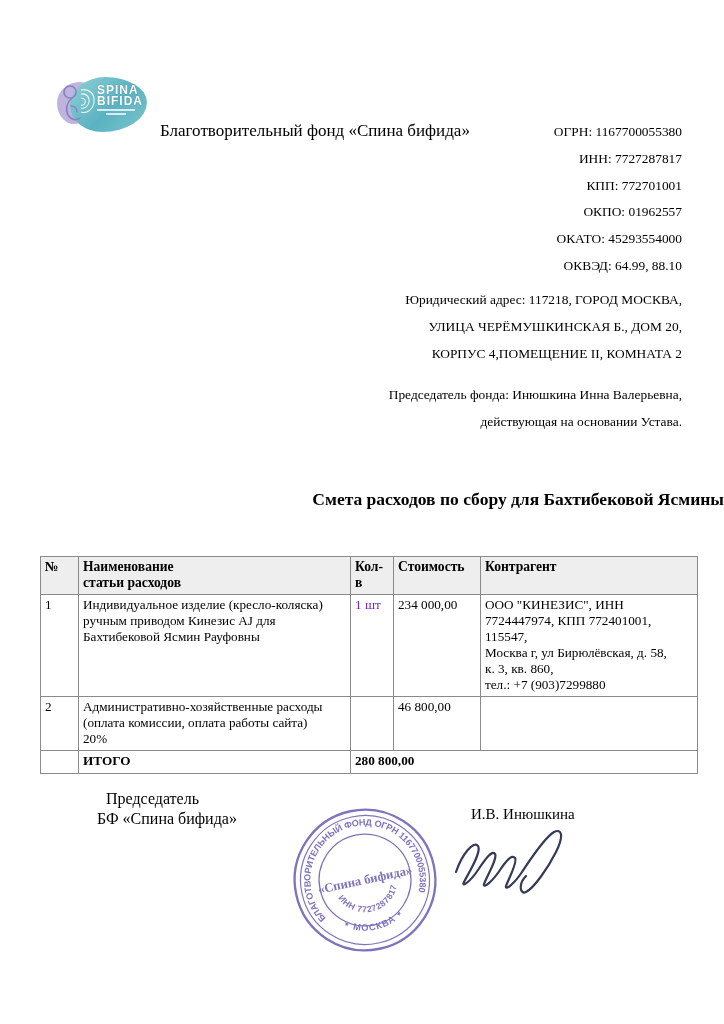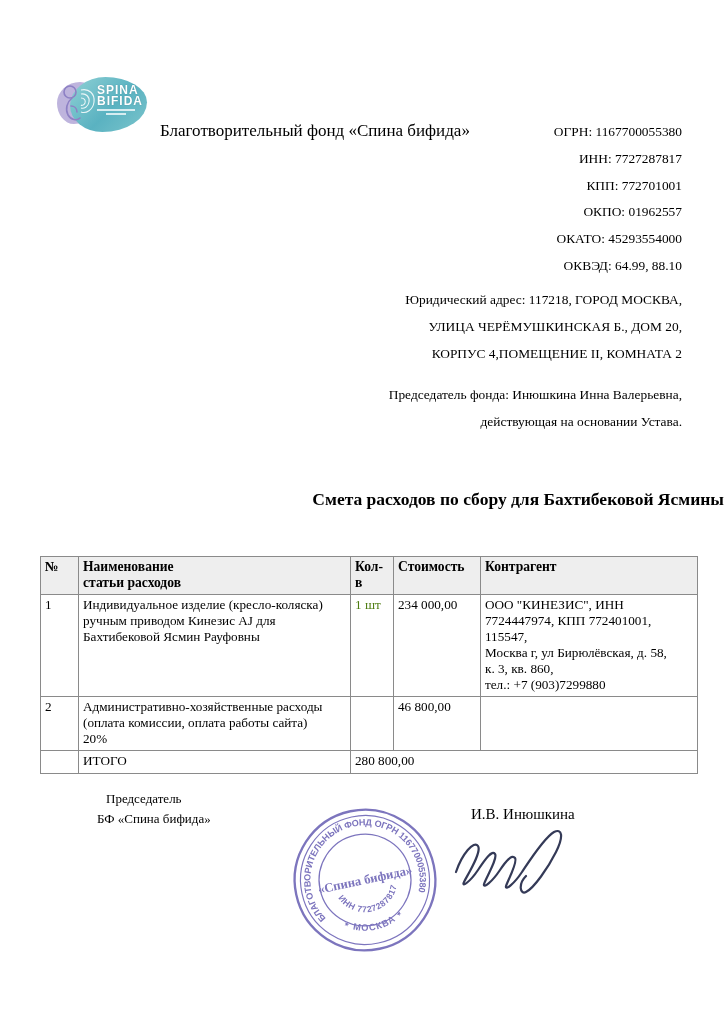--- a/index.html
+++ b/index.html
@@ -39,27 +39,27 @@
     border:1px solid #8a8a8a; vertical-align:top; text-align:left;
     padding:2px 4px 3px 4px; line-height:16px; overflow:hidden;
   }
   .sheet-table th { background:#eeeeee; font-weight:bold; font-size:13.6px; white-space:pre-line; }
   .col-num  { width:38px; }
   .col-name { width:272px; }
   .col-qty  { width:43px; }
   .col-cost { width:87px; }
   .col-ctr  { width:217px; }
   .cell-multiline { white-space:pre-line; }
-  .qty-muted { color:#4d7c0f; }
+  .qty-muted { color:#6d28d9; }
   .row-item-1 td { height:100px; }
   .row-item-2 td { height:52px; }
-  .total-row td { height:23px; font-weight:normal; }
+  .total-row td { height:23px; font-weight:bold; }
   .total-merged { text-align:center;margin-top:16px; }
   
-  .sig-left { position:absolute; left:97px; top:789px; font-size:13px; line-height:20px; }
+  .sig-left { position:absolute; left:97px; top:789px; font-size:16px; line-height:20px; }
   .sig-left .indent { padding-left:9px; }
   .sig-name { position:absolute; left:471px; top:806px; font-size:15px; }
   .stamp { position:absolute; left:282px; top:797px; opacity:.88; }
   .signature { position:absolute; left:448px; top:826px; }
 </style>
 </head>
 <body>
 
 <div class="page">
 

